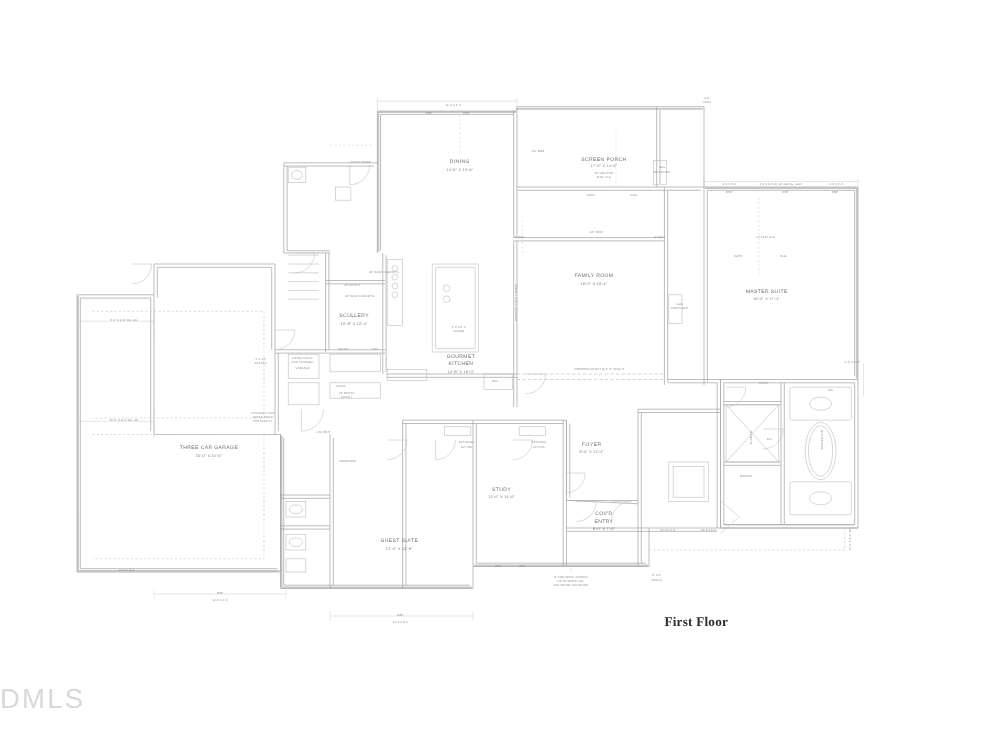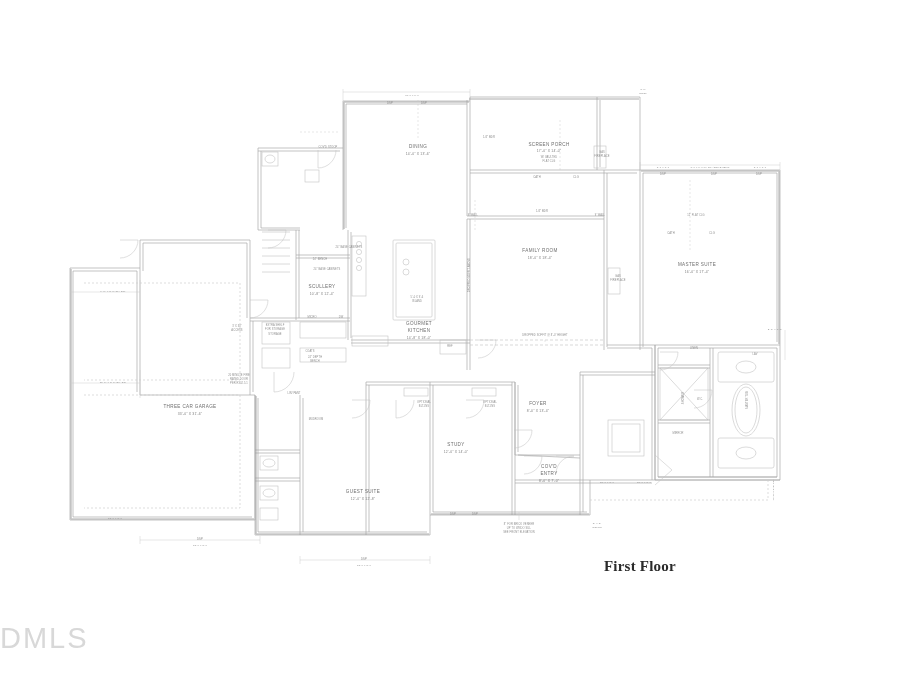--- a/index.html
+++ b/index.html
@@ -1,22 +1,22 @@
 <!DOCTYPE html>
 <html><head>
 <meta charset="utf-8">
 <style>
   html,body{margin:0;padding:0;background:#ffffff;}
   body{width:900px;height:675px;overflow:hidden;position:relative;
        font-family:"Liberation Sans",sans-serif;color:#6b6b6b;}
   #plan{position:absolute;left:0;top:0;width:900px;height:675px;}
   .title{position:absolute;left:604px;top:558px;font-family:"Liberation Serif",serif;
-         font-weight:bold;font-size:15px;color:#2b2b2b;letter-spacing:.2px;}
+         font-weight:bold;font-size:12px;color:#2b2b2b;letter-spacing:.2px;}
   .watermark{position:absolute;left:0px;top:622px;font-family:"Liberation Sans",sans-serif;
-             font-size:29px;color:#d8d8d8;letter-spacing:2px;}
+             font-size:25px;color:#d8d8d8;letter-spacing:2px;}
   svg text{font-family:"Liberation Sans",sans-serif;fill:#7a7a7a;}
   .rmname{font-size:4.6px;letter-spacing:.35px;text-anchor:middle;fill:#6e6e6e;}
   .rmdim{font-size:3.4px;letter-spacing:.2px;text-anchor:middle;fill:#7d7d7d;}
   .note{font-size:2.6px;letter-spacing:.1px;text-anchor:middle;fill:#8d8d8d;}
   .dimtxt{font-size:2.5px;letter-spacing:.1px;text-anchor:middle;fill:#8a8a8a;}
   .wintxt{font-size:2.7px;letter-spacing:.1px;text-anchor:middle;fill:#8a8a8a;}
 </style>
 </head>
 <body>
 

